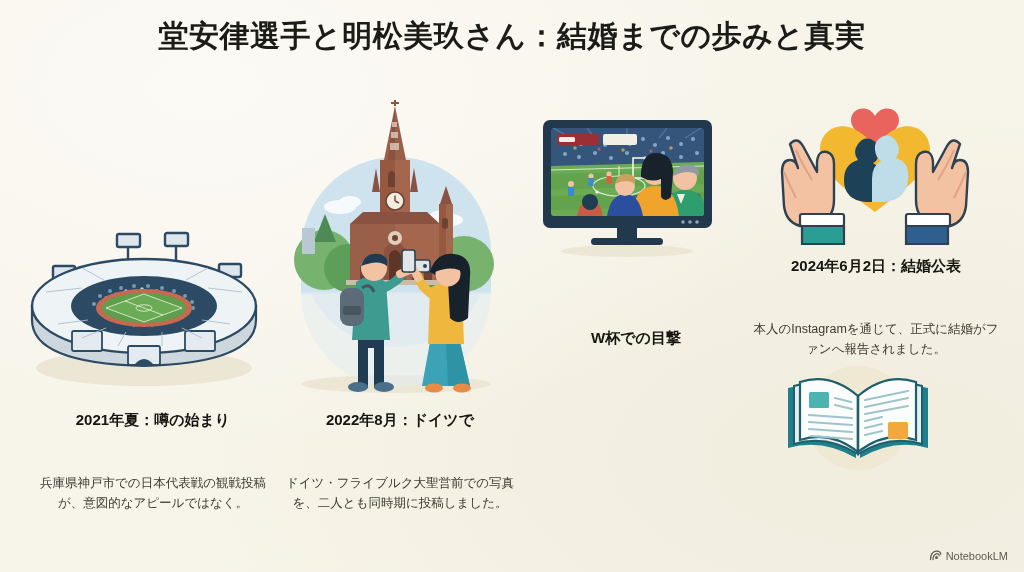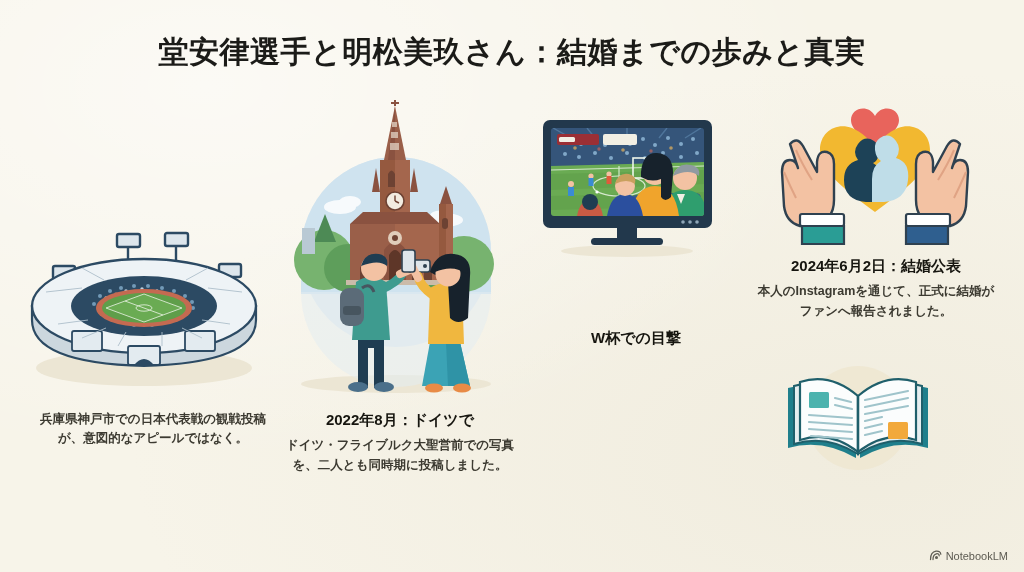--- a/index.html
+++ b/index.html
@@ -24,21 +24,21 @@
     position: absolute;
     inset: 0;
     pointer-events: none;
     background:
       radial-gradient(ellipse at 20% 15%, rgba(255,255,255,0.55), rgba(255,255,255,0) 55%),
       radial-gradient(ellipse at 85% 80%, rgba(228,222,202,0.35), rgba(255,255,255,0) 60%);
   }
 
   .title {
     position: absolute;
-    top: 32px;
+    top: 16px;
     left: 0;
     width: 1024px;
     text-align: center;
     font-size: 30px;
     font-weight: 700;
     letter-spacing: 0.5px;
     color: #1b1b18;
     white-space: nowrap;
     z-index: 5;
   }
@@ -47,23 +47,24 @@
   .caption { text-align: center; }
   .cap-head {
     font-size: 15px;
     font-weight: 700;
     color: #16150f;
     line-height: 1.35;
     margin-bottom: 6px;
   }
   .cap-body {
     font-size: 12.5px;
-    font-weight: 700;
+    font-weight: 400;
     color: #3c3a31;
     line-height: 1.55;
+    margin-top: 44px;
   }
 
   .art { position: absolute; z-index: 3; }
 
   .watermark {
     position: absolute;
     right: 16px;
     bottom: 10px;
     display: flex;
     align-items: center;
@@ -460,20 +461,21 @@
         <line x1="87" y1="61" x2="104" y2="57"></line>
         <line x1="87" y1="68" x2="104" y2="64"></line>
         <line x1="87" y1="75" x2="104" y2="71"></line>
       </g>
 
       <path d="M80 36 l0 56" stroke="#1f5f6b" stroke-width="2.4"></path>
     </svg>
   </div>
 
   <div class="block caption" style="left:28px; top:410px; width:250px;">
+    <div class="cap-head">2021年夏：噂の始まり</div>
     <div class="cap-body">兵庫県神戸市での日本代表戦の観戦投稿が、意図的なアピールではなく。</div>
   </div>
 
   <div class="block caption" style="left:280px; top:410px; width:240px;">
     <div class="cap-head">
       <div>2022年8月：ドイツで</div>
     </div>
     <div class="cap-body">ドイツ・フライブルク大聖営前での写真を、二人とも同時期に投稿しました。</div>
   </div>
 

